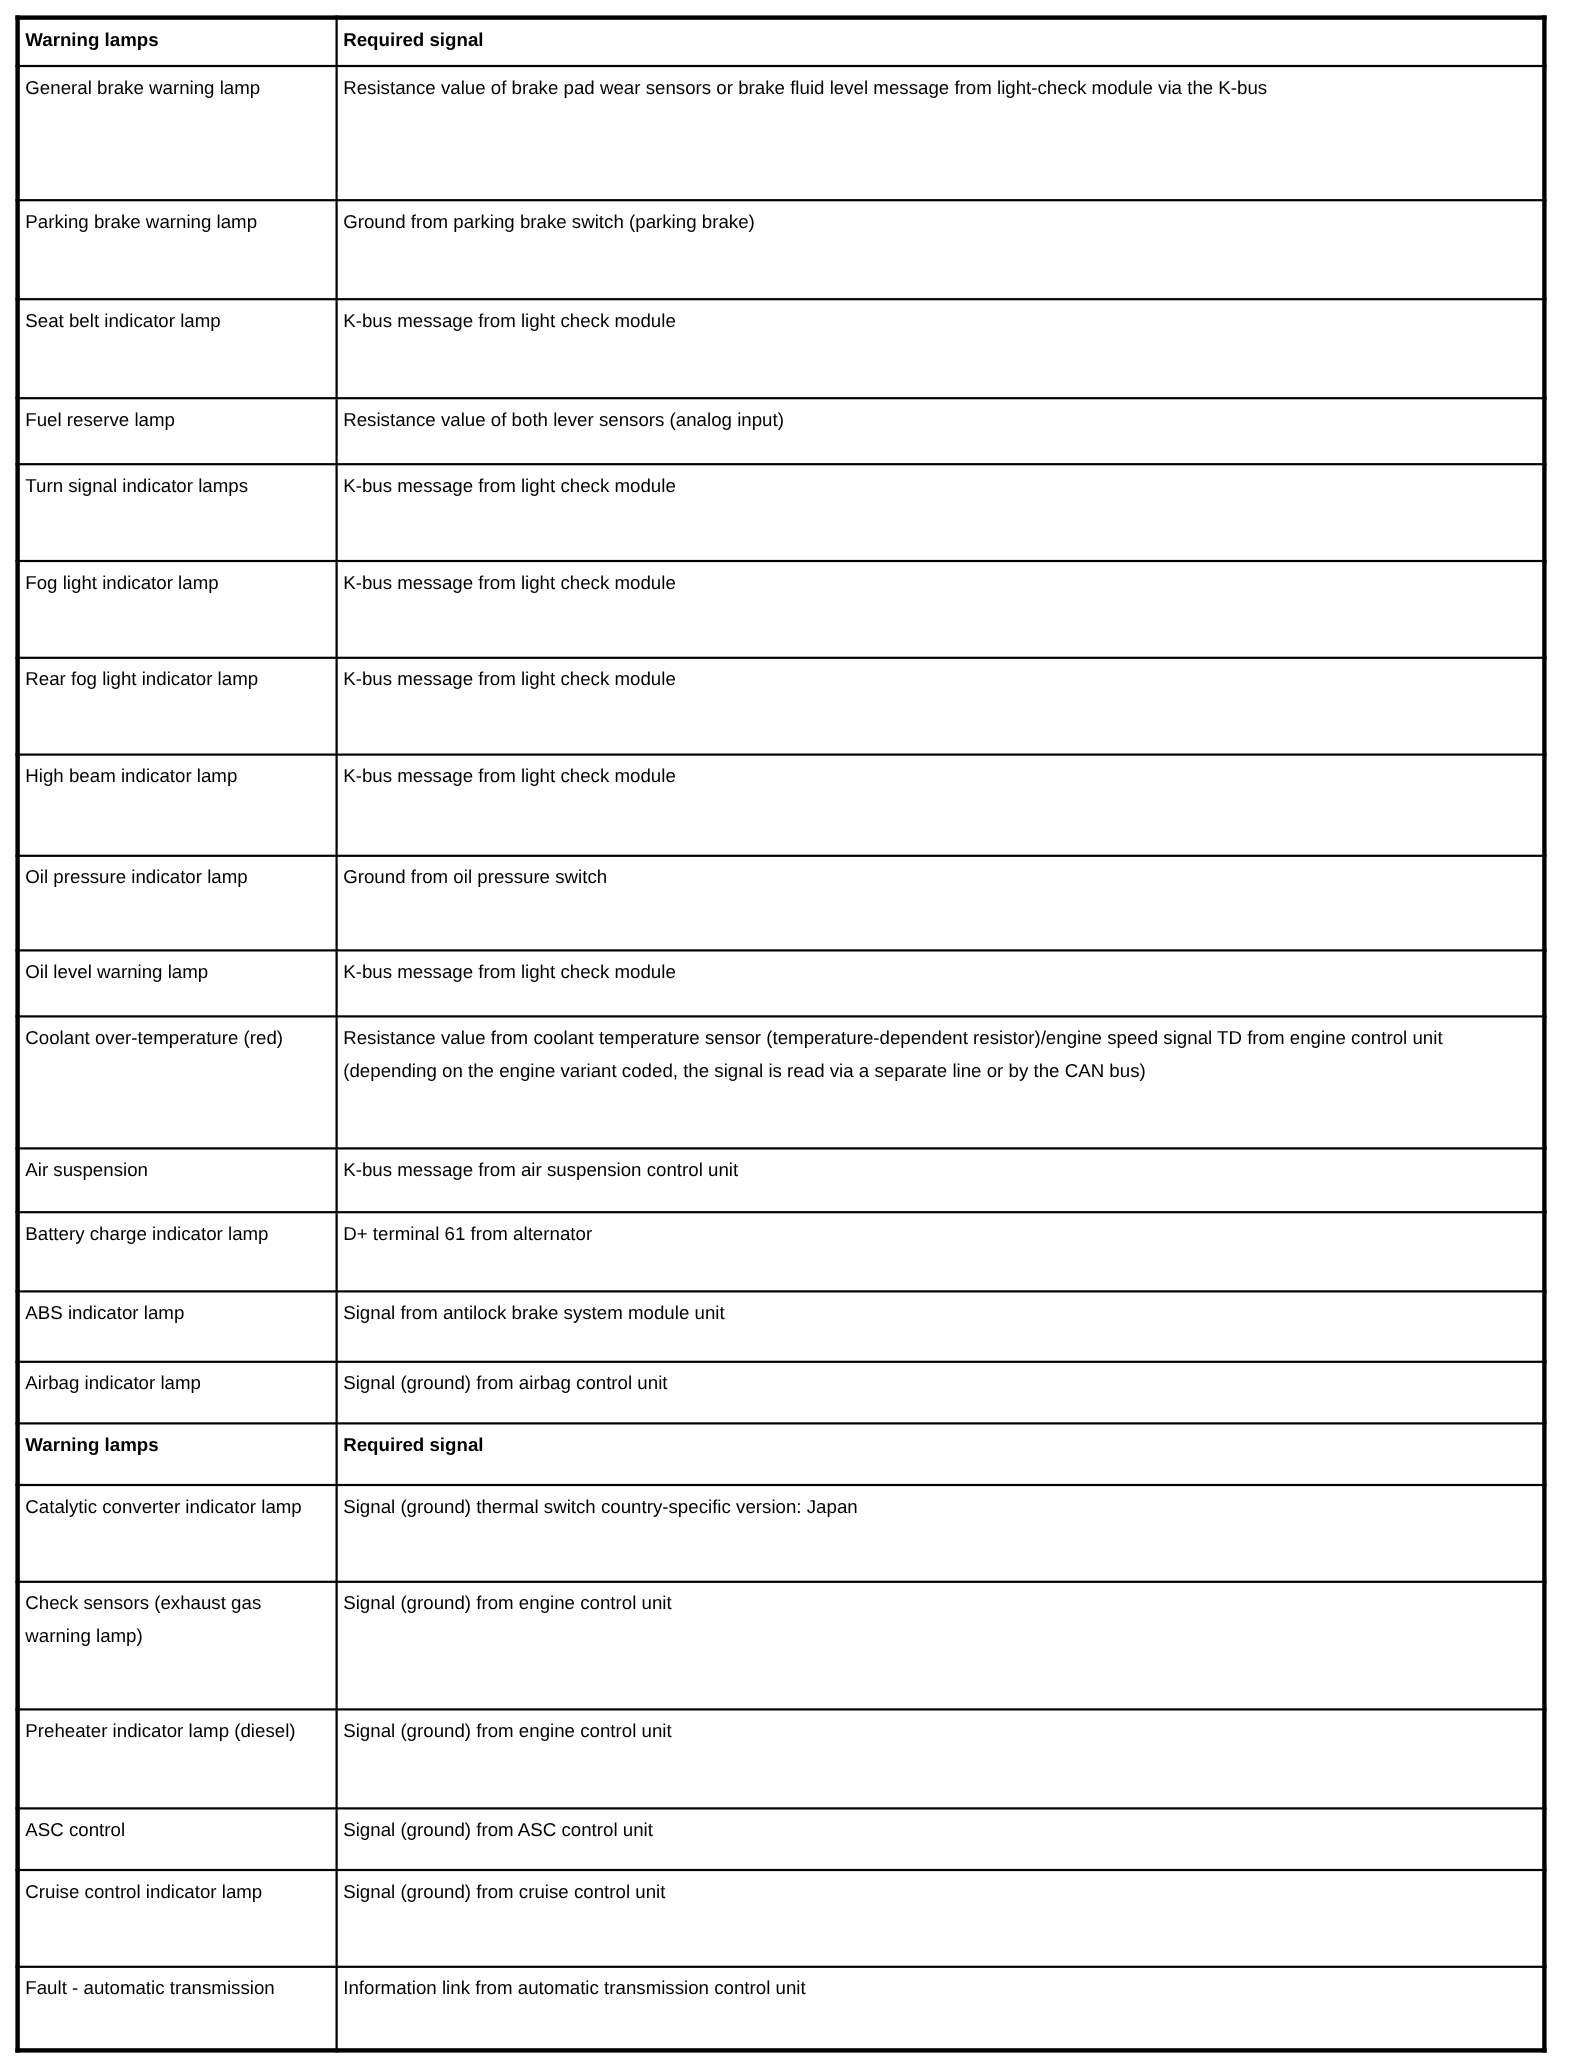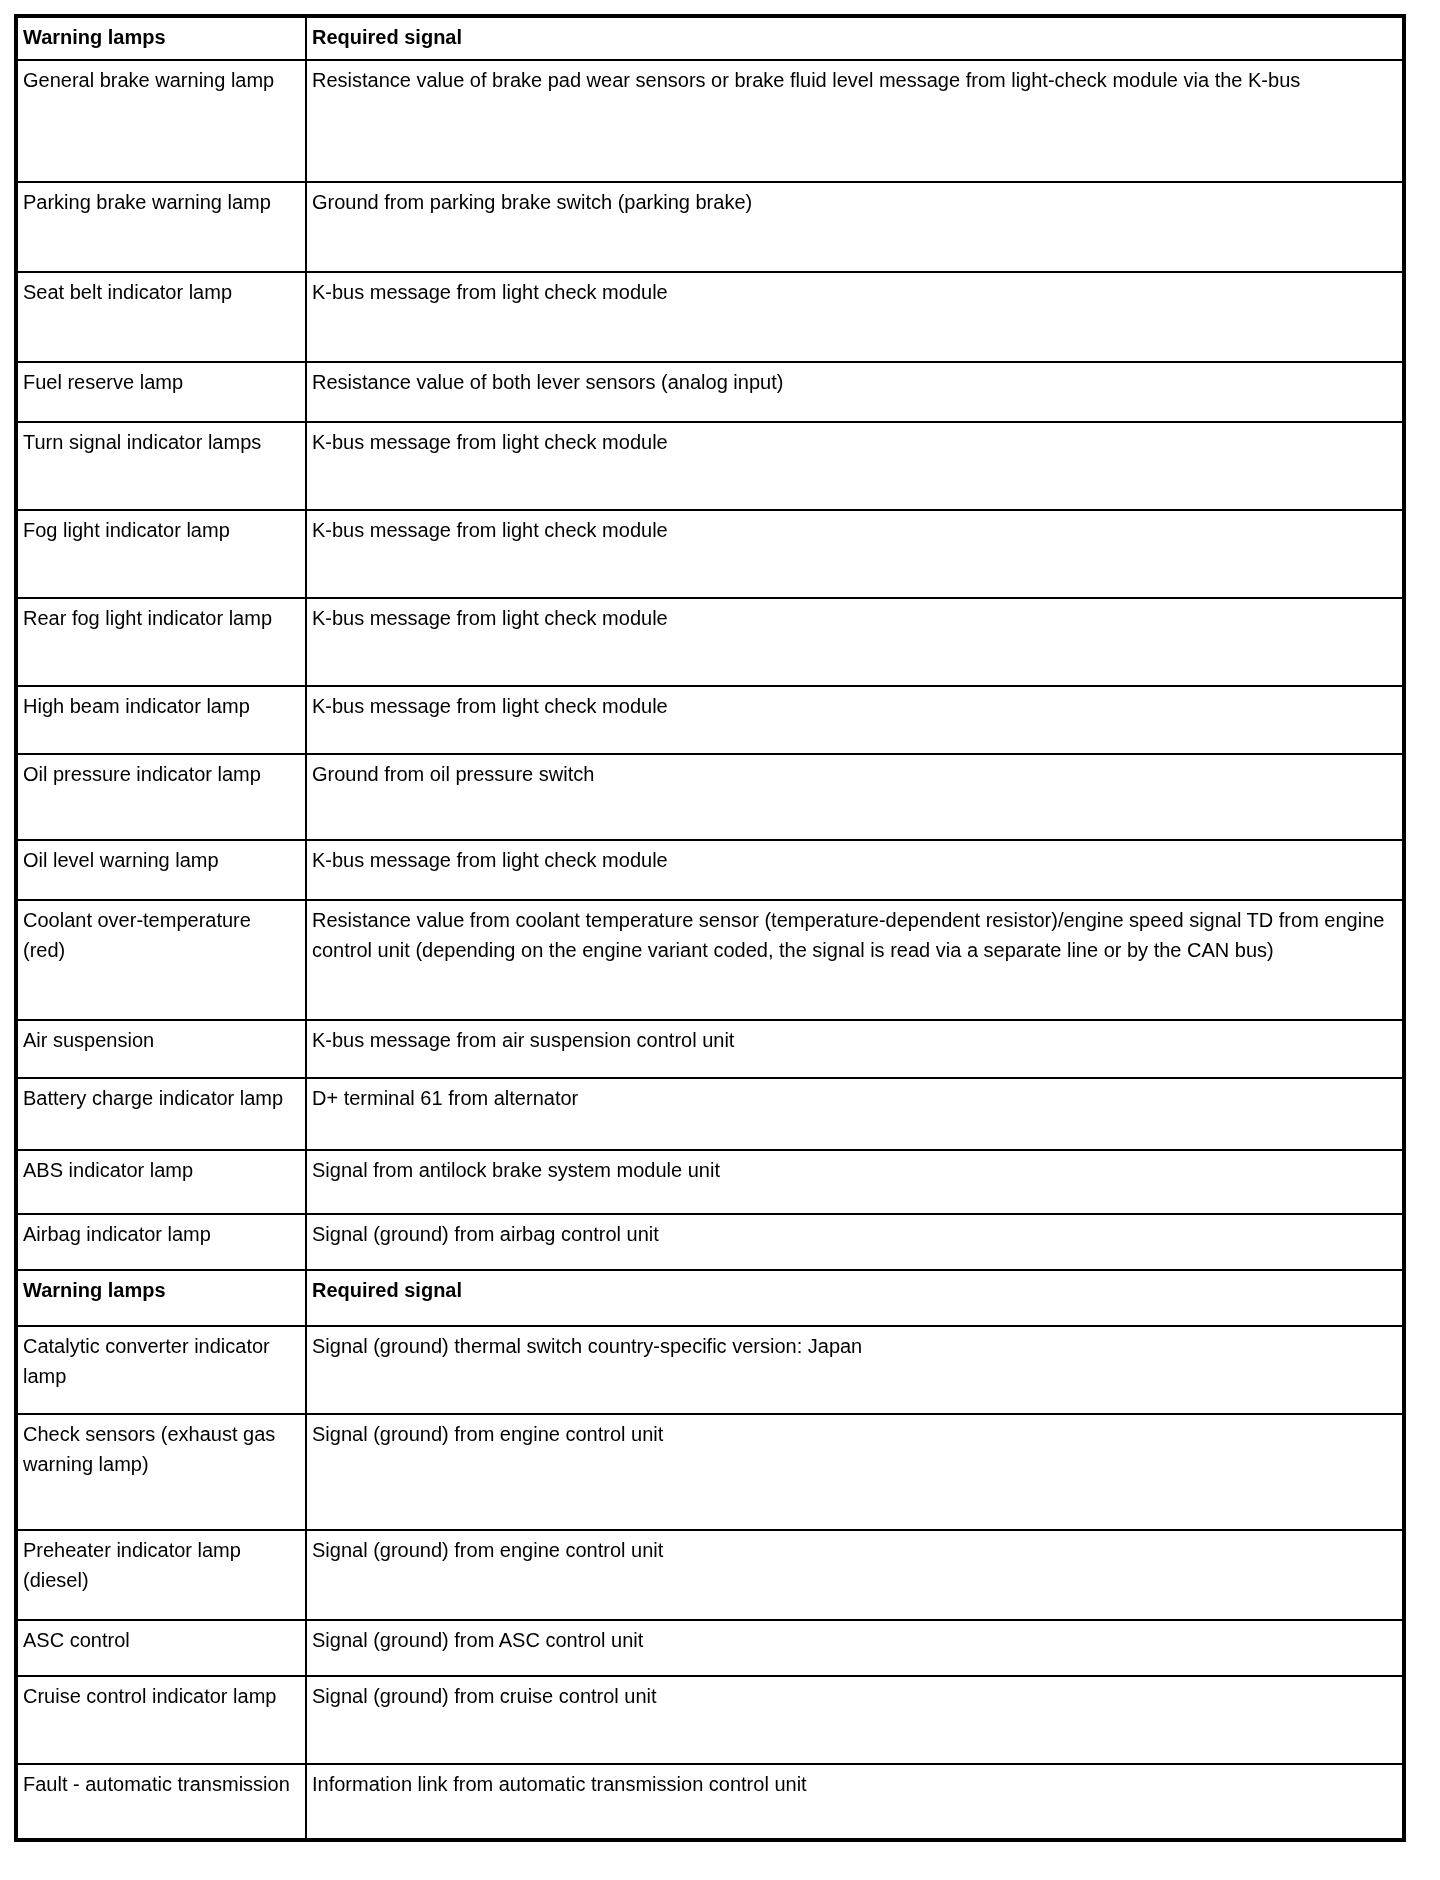--- a/index.html
+++ b/index.html
@@ -22,21 +22,21 @@
     border-collapse: collapse;
     width: 1392px;
     table-layout: fixed;
     border: 4px solid #000000;
   }
   col.c1 { width: 290px; }
   td {
     border: 2px solid #000000;
     vertical-align: top;
     padding: 4px 8px 4px 5px;
-    font-size: 20px;
+    font-size: 17px;
     line-height: 30px;
     color: #000000;
     overflow: hidden;
     word-wrap: break-word;
   }
   td.hdr {
     font-weight: bold;
   }
 </style>
 </head>
@@ -83,21 +83,21 @@
     <tr style="height:88px">
       <td>Fog light indicator lamp</td>
       <td>K-bus message from light check module</td>
     </tr>
 
     <tr style="height:88px">
       <td>Rear fog light indicator lamp</td>
       <td>K-bus message from light check module</td>
     </tr>
 
-    <tr style="height:68px">
+    <tr style="height:92px">
       <td>High beam indicator lamp</td>
       <td>K-bus message from light check module</td>
     </tr>
 
     <tr style="height:86px">
       <td>Oil pressure indicator lamp</td>
       <td>Ground from oil pressure switch</td>
     </tr>
 
     <tr style="height:60px">

